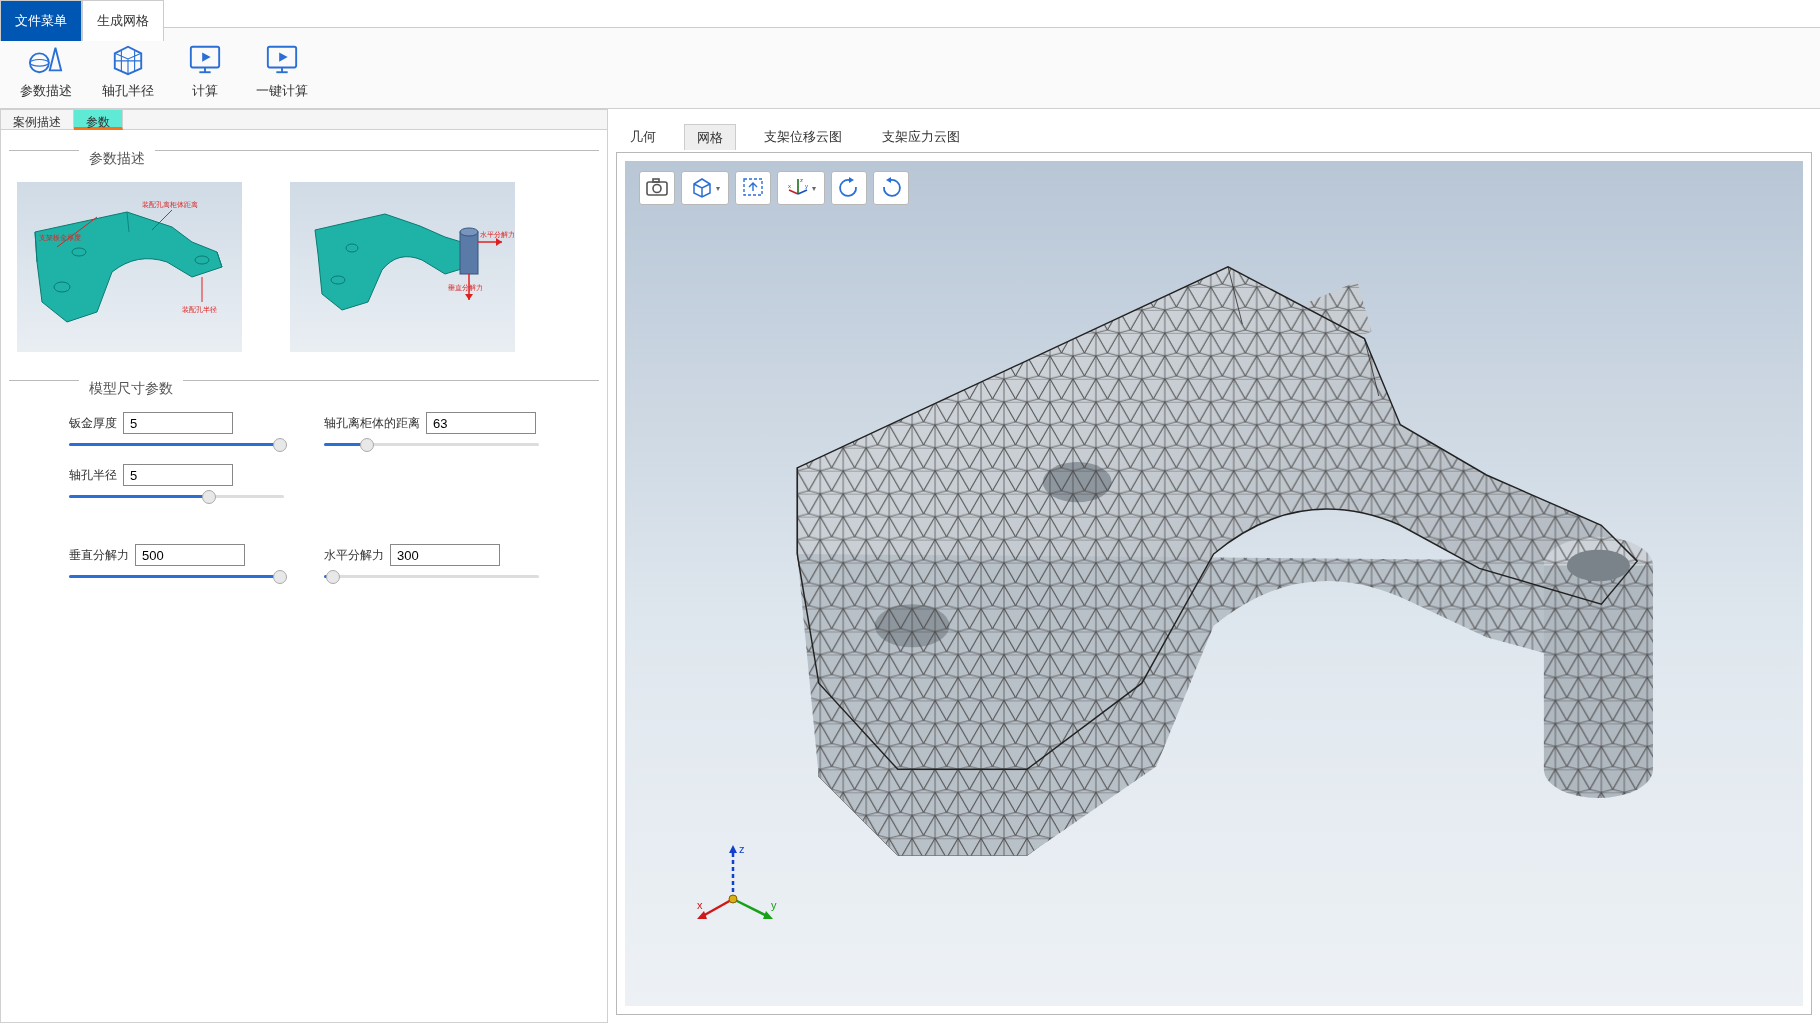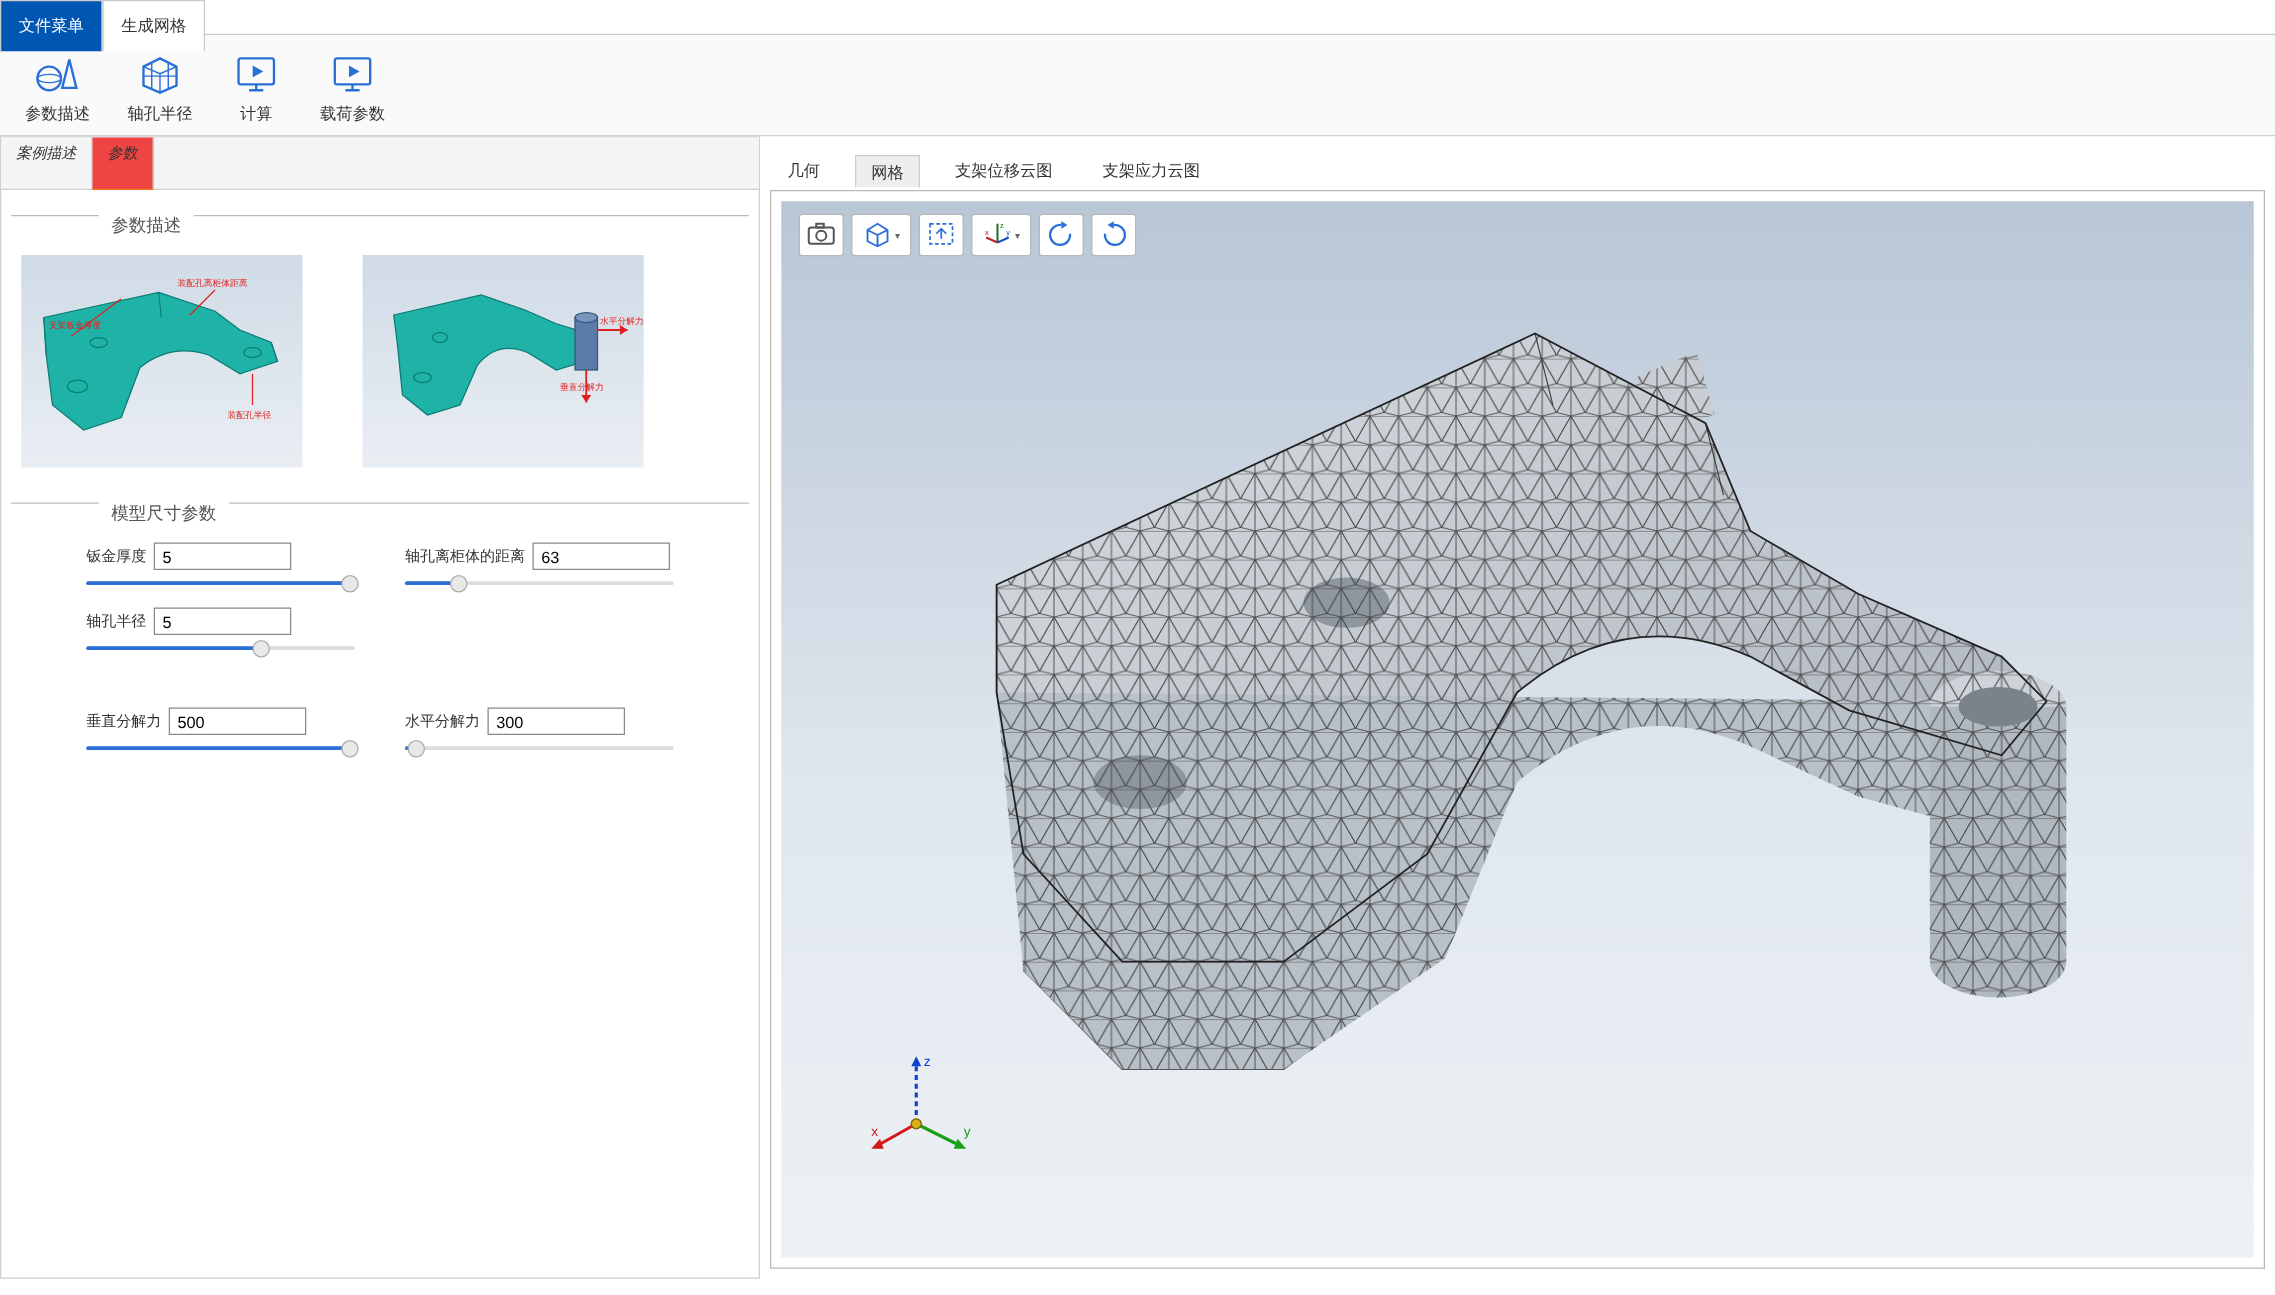--- a/index.html
+++ b/index.html
@@ -15,23 +15,23 @@
 .ribbon-btn { display: flex; flex-direction: column; align-items: center; gap: 4px; cursor: pointer; font-size: 13px; color: #333; padding: 2px 6px; }
 .ribbon-btn .icon { width: 42px; height: 38px; display: flex; align-items: center; justify-content: center; }
 .ribbon-btn svg { width: 38px; height: 34px; }
 
 
 .main { display: flex; height: calc(100% - 122px); }
 .left-pane { width: 608px; border: 1px solid #d0d0d0; display: flex; flex-direction: column; margin: 0; }
 .right-pane { flex: 1; display: flex; flex-direction: column; padding-left: 8px; }
 
 
-.panel-tabs { display: flex; border-bottom: 1px solid #d0d0d0; background: #f5f5f5; height: 42px; font-style: italic; }
+.panel-tabs { display: flex; border-bottom: 1px solid #d0d0d0; background: #f5f5f5; height: 20px; }
 .panel-tab { padding: 4px 12px; font-size: 12px; cursor: pointer; border-right: 1px solid #d0d0d0; }
-.panel-tab.active { background: #ef4444; border-bottom: 1px solid #f97316; margin-bottom: -1px; }
+.panel-tab.active { background: #5eead4; border-bottom: 3px solid #f97316; margin-bottom: -1px; }
 
 .left-body { padding: 20px 8px; overflow-y: auto; }
 
 
 .section { margin-bottom: 28px; }
 .section-header { display: flex; margin-bottom: 14px; }
 .section-header .line { flex: 1; height: 1px; background: #bbb; }
 .section-header .title { padding: 0 10px; color: #555; font-size: 14px; }
 .section-header .line.left { width: 70px; flex: none; }
 
@@ -108,21 +108,21 @@
   </div>
   <div class="ribbon-btn">
     <span class="icon">
       <svg viewBox="0 0 40 36">
           <rect x="5" y="5" width="30" height="22" rx="2" fill="none" stroke="#2a6fd6" stroke-width="2"></rect>
           <path d="M17 11 L26 16 L17 21 Z" fill="#2a6fd6"></path>
           <line x1="14" y1="32" x2="26" y2="32" stroke="#2a6fd6" stroke-width="2"></line>
           <line x1="20" y1="27" x2="20" y2="32" stroke="#2a6fd6" stroke-width="2"></line>
         </svg>
     </span>
-    <span>载荷参数</span>
+    <span>一键计算</span>
   </div>
 </div>
 
 <div class="main">
 
   <div class="left-pane">
     <div class="panel-tabs">
       <div class="panel-tab">案例描述</div>
       <div class="panel-tab active">参数</div>
     </div>

